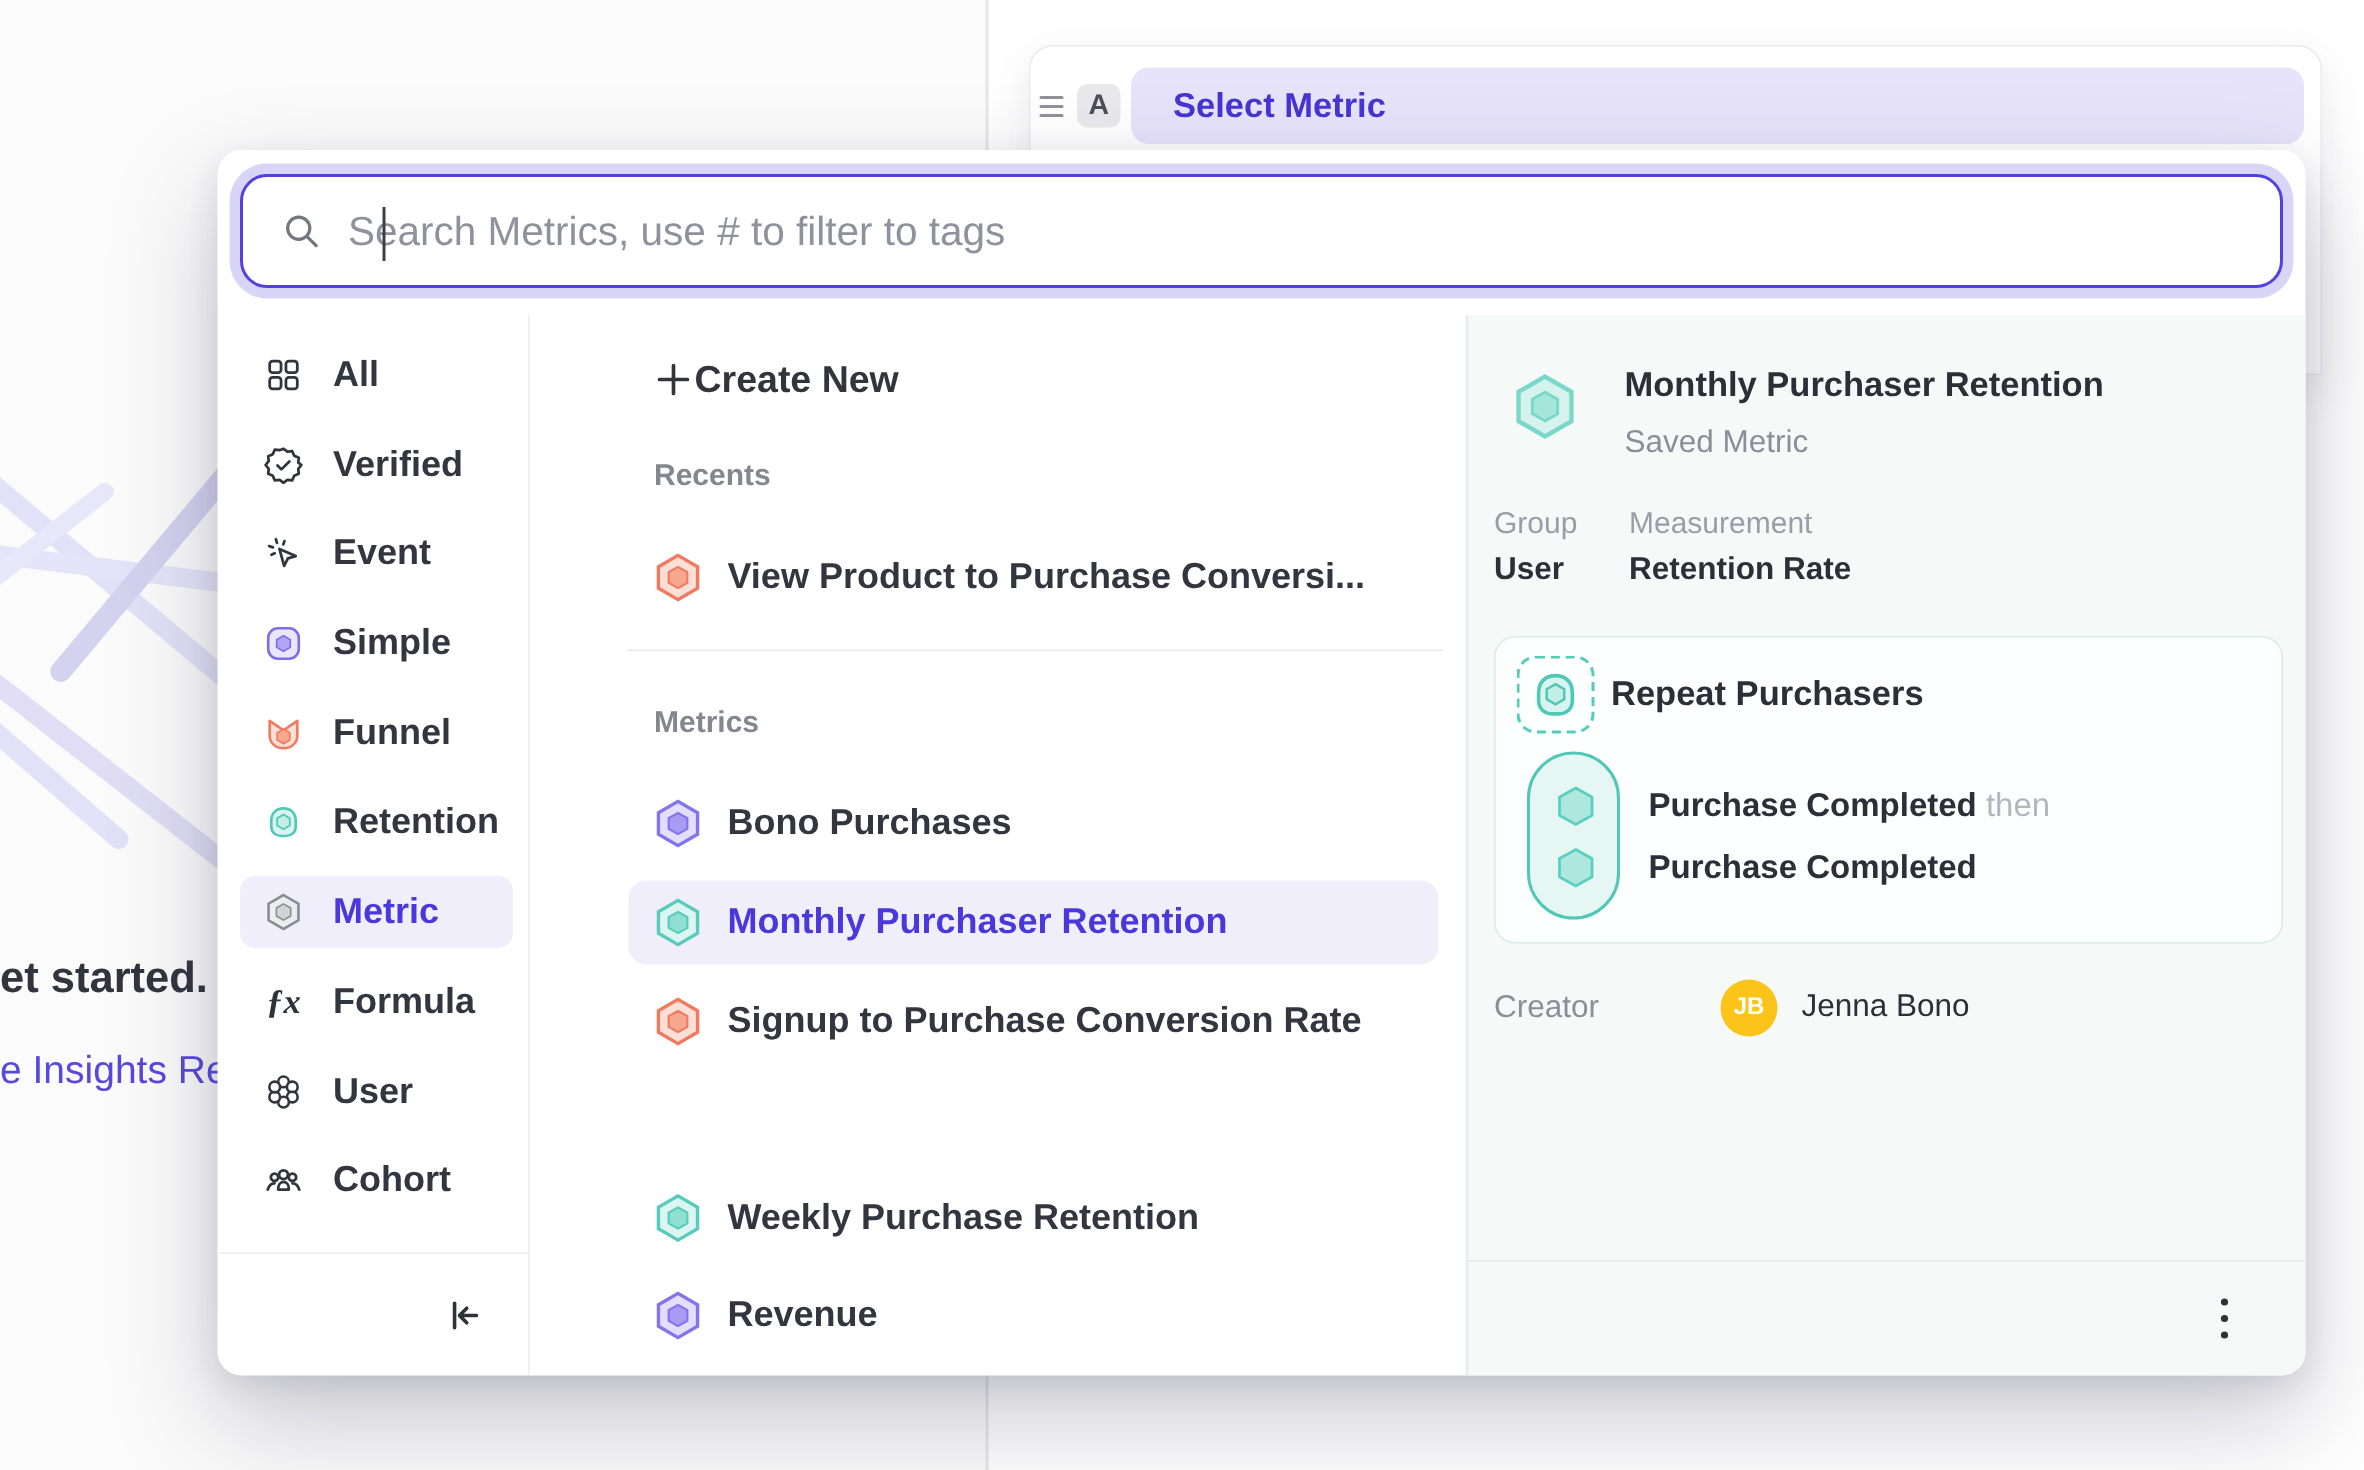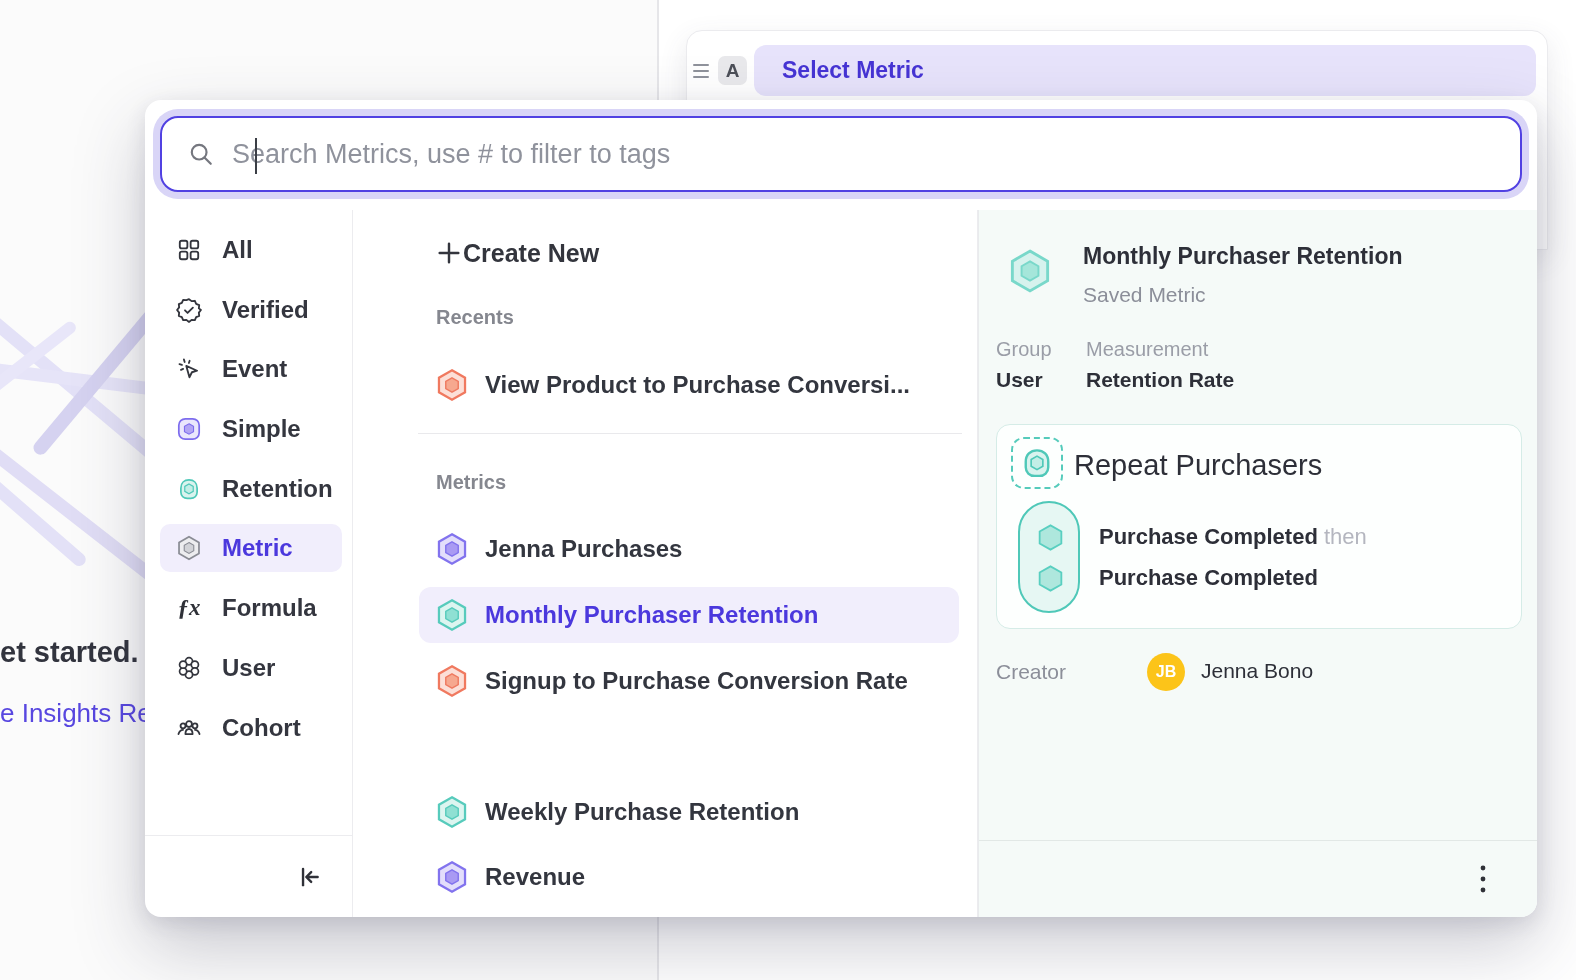--- a/index.html
+++ b/index.html
@@ -79,21 +79,21 @@
   .detail-title{position:absolute; left:104px; top:33px; font-size:23px; font-weight:700; color:#2d2f38;}
   .detail-sub{position:absolute; left:104px; top:73px; font-size:21px; color:#8b8e99;}
   .kv-label{position:absolute; top:128px; font-size:20px; font-weight:500; color:#9a9da7;}
   .kv-value{position:absolute; top:158px; font-size:21px; font-weight:700; color:#2d2f38;}
   .k-group{left:17px;} .k-meas{left:107px;}
   .preview-card{position:absolute; left:17px; top:214px; width:526px; height:205px; background:#fdfffe;
                 border:1px solid #d5ece7; border-radius:14px;}
   .dashed-box{position:absolute; left:14px; top:12px; width:52px; height:52px; border:2px dashed #55cbbb;
               border-radius:13px; display:flex; align-items:center; justify-content:center;}
   .dashed-box .ic{width:36px; height:36px;}
-  .pc-title{position:absolute; left:77px; top:24px; font-size:29px; font-weight:400; color:#2d2f38;}
+  .pc-title{position:absolute; left:77px; top:24px; font-size:23px; font-weight:700; color:#2d2f38;}
   .capsule{position:absolute; left:21px; top:76px; width:62px; height:112px; border:2px solid #4fc8b8;
            border-radius:31px; background:#e6f7f3;}
   .capsule .hx{position:absolute; left:15px; width:31px; height:31px;}
   .hx1{top:19px;} .hx2{top:60px;}
   .step-line{position:absolute; left:102px; font-size:22px; font-weight:700; color:#2d2f38;}
   .s1{top:99px;} .s2{top:140px;}
   .then{color:#b4b6bf; font-weight:400;}
   .creator-label{position:absolute; left:17px; top:450px; font-size:21px; color:#8b8e99;}
   .avatar{position:absolute; left:168px; top:443px; width:38px; height:38px; border-radius:50%;
           background:var(--avatar); color:#fff; font-size:16px; font-weight:700;
@@ -182,20 +182,27 @@
     </div>
 
     <div class="side-item">
       <svg class="ic" viewBox="0 0 24 24">
         <rect x="2.6" y="2.6" width="18.8" height="18.8" rx="6" fill="#eae7fc" stroke="#7d6cee" stroke-width="1.6"></rect>
         <polygon points="12,7.2 16.2,9.6 16.2,14.4 12,16.8 7.8,14.4 7.8,9.6" fill="#b2a5f4" stroke="#7d6cee" stroke-width="1"></polygon>
       </svg>
       <span>Simple</span>
     </div>
 
+    <div class="side-item">
+      <svg class="ic" viewBox="0 0 24 24">
+        <path d="M3.5 4.2 L12 10 L20.5 4.2 L20.5 13.2 C20.5 17.8 17 21 12 21 C7 21 3.5 17.8 3.5 13.2 Z" fill="#fce1d9" stroke="#f0795f" stroke-width="1.6" stroke-linejoin="round"></path>
+        <polygon points="12,9.3 15.9,11.55 15.9,16.05 12,18.3 8.1,16.05 8.1,11.55" fill="#f6a88f" stroke="#f0795f" stroke-width="1"></polygon>
+      </svg>
+      <span>Funnel</span>
+    </div>
 
     <div class="side-item">
       <svg class="ic" viewBox="0 0 24 24">
         <path d="M4.5 11.2 C4.5 6.4 7.6 3.6 12 3.6 C16.4 3.6 19.5 6.4 19.5 11.2 L19.5 14.8 C19.5 18.3 16.9 20.6 13.6 20.6 L10.4 20.6 C7.1 20.6 4.5 18.3 4.5 14.8 Z" fill="#d9f3ee" stroke="#4fc8b8" stroke-width="1.6"></path>
         <polygon points="12,7.4 15.9,9.65 15.9,14.15 12,16.4 8.1,14.15 8.1,9.65" fill="#c2eee6" stroke="#4fc8b8" stroke-width="1.1"></polygon>
       </svg>
       <span>Retention</span>
     </div>
 
     <div class="side-item selected">
@@ -265,21 +272,21 @@
     </div>
 
     <div class="list-divider"></div>
     <div class="sec-label lbl-metrics">Metrics</div>
 
     <div class="row-abs metric-row r-m0">
       <svg class="ic hex-purple" viewBox="0 0 24 24">
         <polygon class="outer-hex" points="12,1.6 21.2,6.9 21.2,17.1 12,22.4 2.8,17.1 2.8,6.9"></polygon>
         <polygon class="inner-hex" points="12,7 16.4,9.5 16.4,14.5 12,17 7.6,14.5 7.6,9.5"></polygon>
       </svg>
-      <span>Jenna Purchases</span>
+      <span>Bono Purchases</span>
     </div>
 
     <div class="row-abs metric-row r-m1 selected">
       <svg class="ic hex-teal" viewBox="0 0 24 24">
         <polygon class="outer-hex" points="12,1.6 21.2,6.9 21.2,17.1 12,22.4 2.8,17.1 2.8,6.9"></polygon>
         <polygon class="inner-hex" points="12,7 16.4,9.5 16.4,14.5 12,17 7.6,14.5 7.6,9.5"></polygon>
       </svg>
       <span>Monthly Purchaser Retention</span>
     </div>
 

